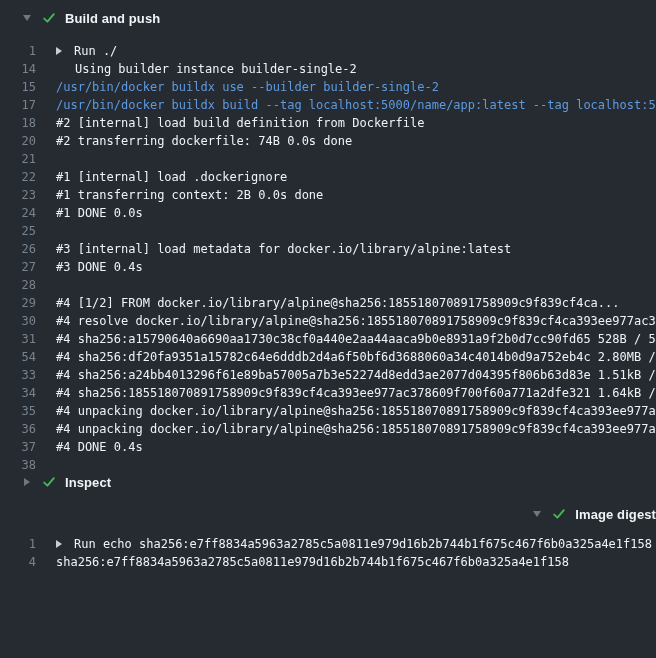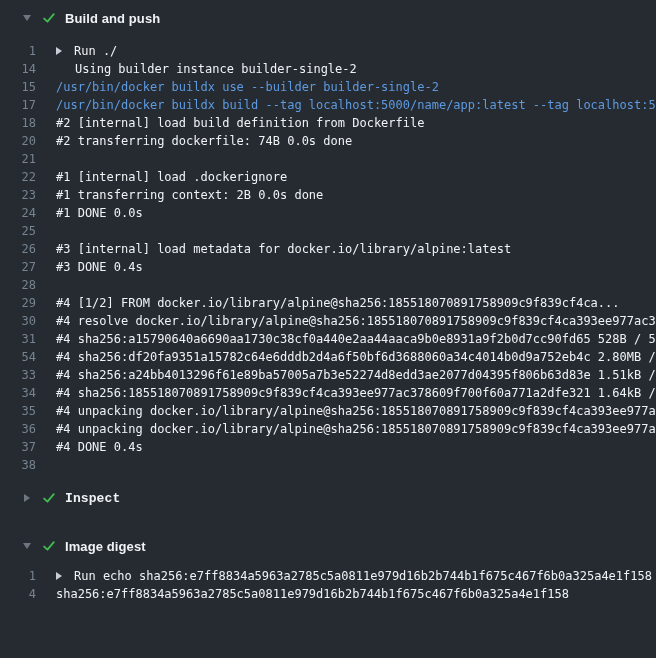--- a/index.html
+++ b/index.html
@@ -10,22 +10,22 @@
     -webkit-font-smoothing:antialiased;
   }
   .log-viewer{width:656px;height:658px;overflow:hidden;}
 
   
   .sec-h{
     display:flex;align-items:center;
     height:16px;padding-left:22px;cursor:pointer;
   }
   .sec-h.first{margin-top:10px;}
-  .sec-h.inspect{margin-top:16px;font-family:Liberation Mono, monospace;}
-  .sec-h.digest{margin-top:32px;}
+  .sec-h.inspect{margin-top:0;}
+  .sec-h.digest{margin-top:16px;justify-content:flex-end;}
   .tri{flex:none;width:10px;display:flex;justify-content:center;}
   .tri-down{width:0;height:0;border-left:4.5px solid transparent;border-right:4.5px solid transparent;border-top:6px solid #6e7681;}
   .tri-right{width:0;height:0;border-top:4.5px solid transparent;border-bottom:4.5px solid transparent;border-left:6px solid #6e7681;}
   .check{flex:none;margin-left:10px;width:14px;height:14px;}
   .check svg{display:block;}
   .sec-title{
     margin-left:9px;color:#f0f3f6;font-size:13px;font-weight:bold;
     letter-spacing:.1px;white-space:pre;
   }
 

